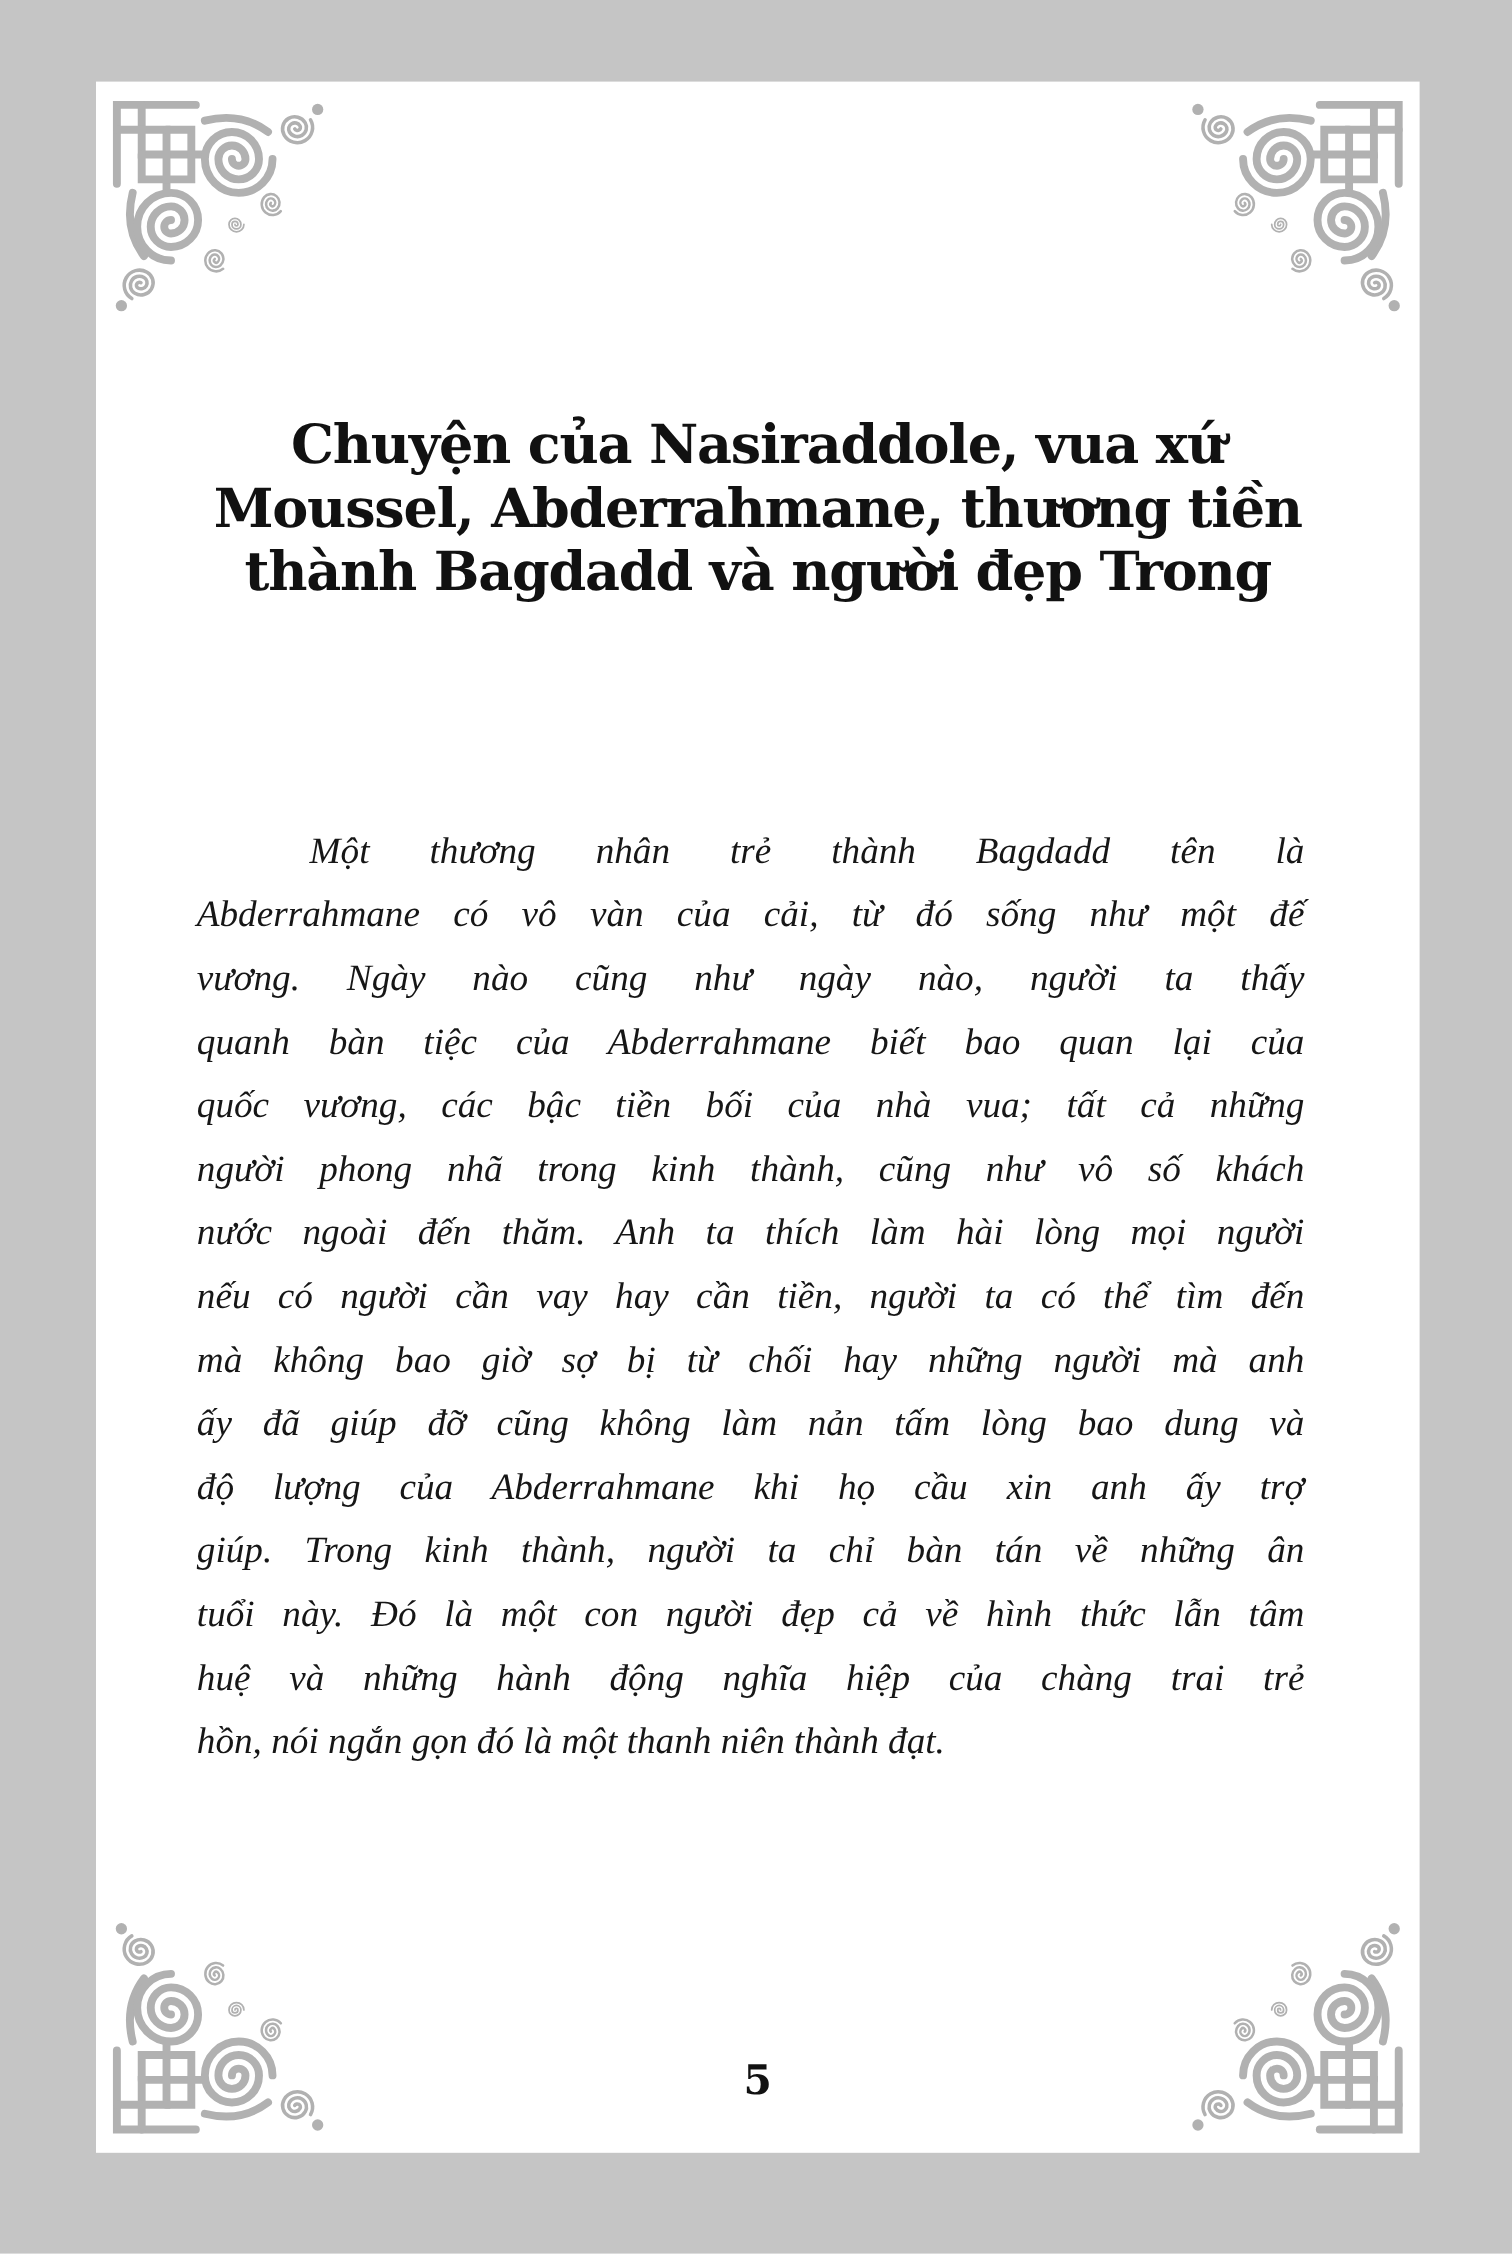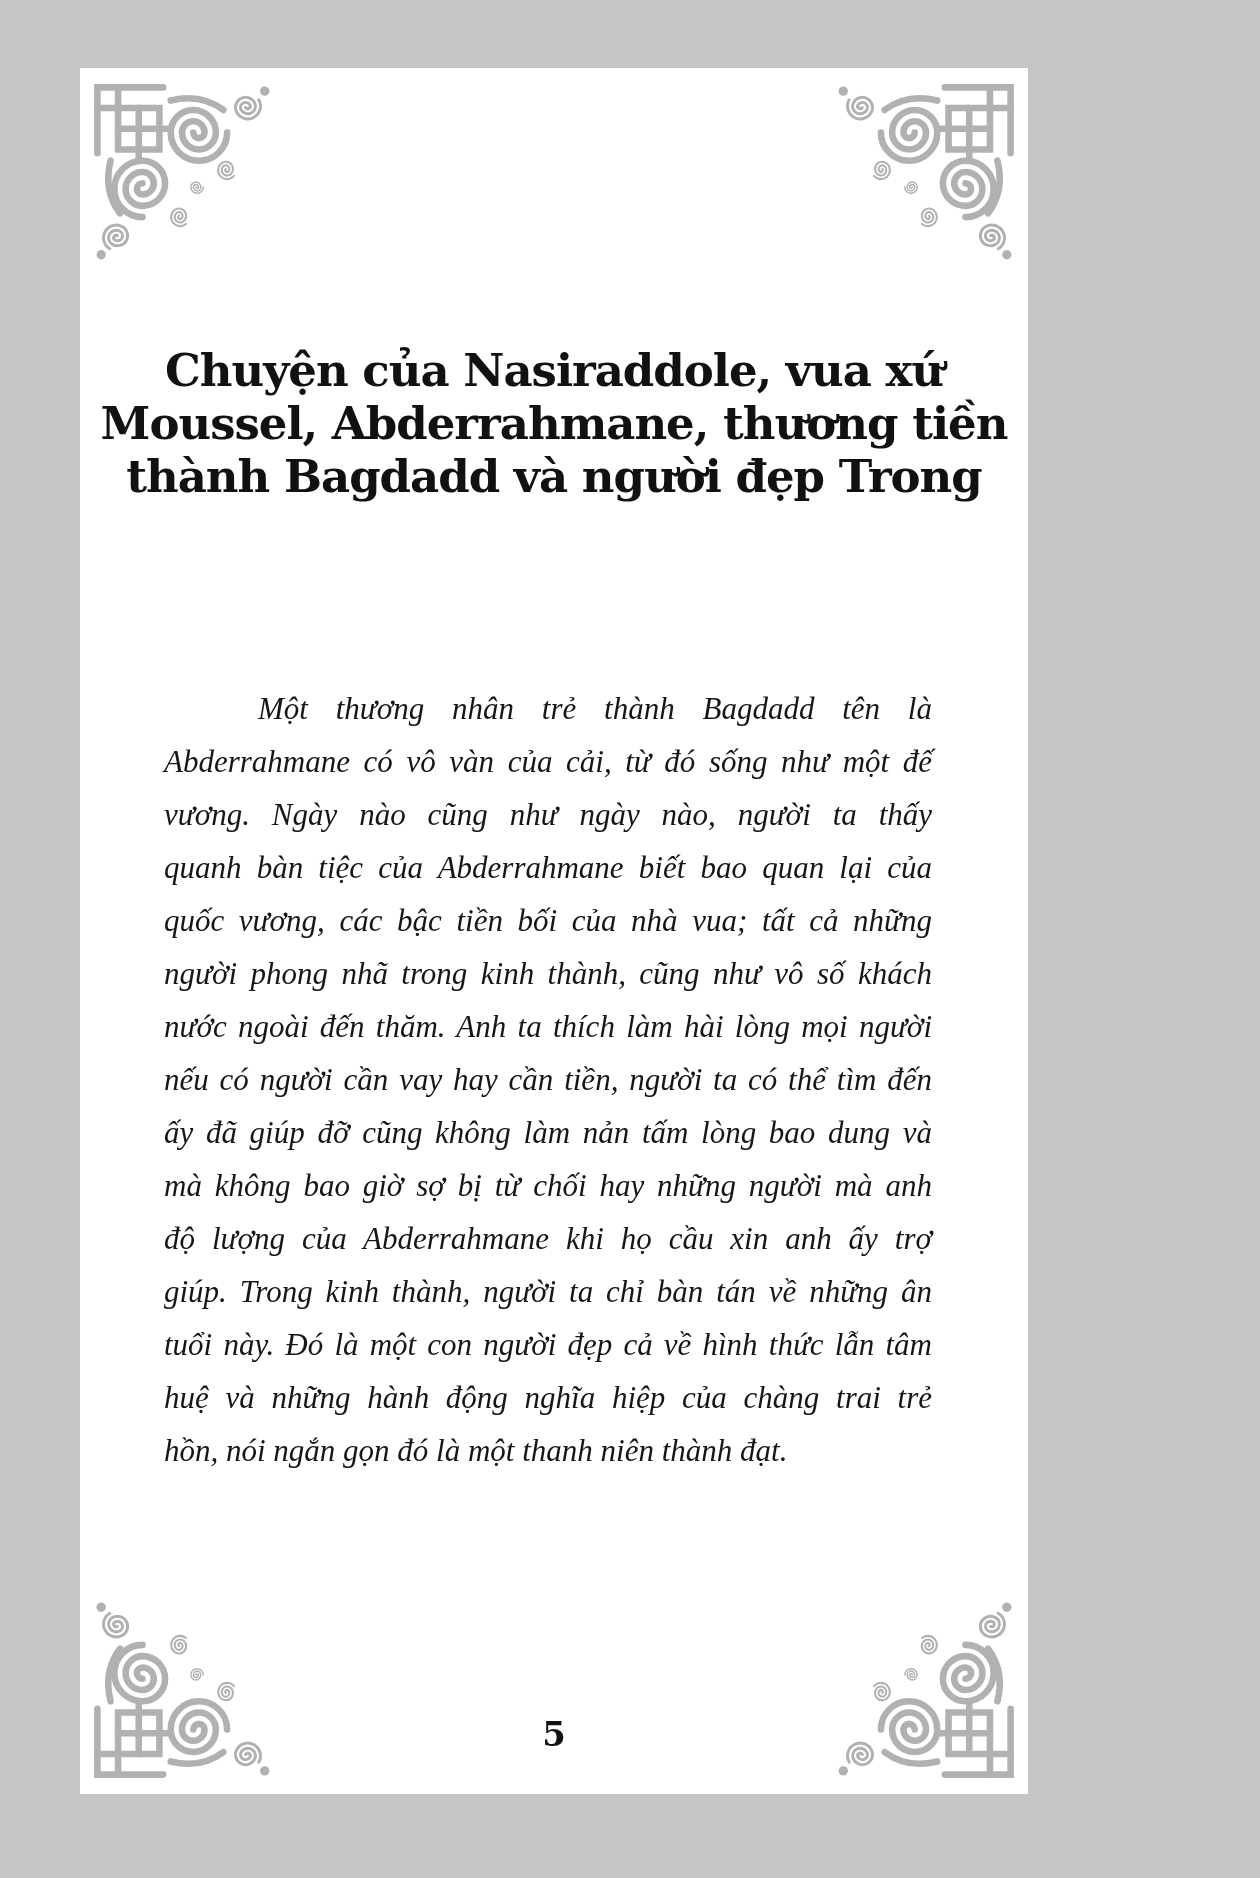--- a/index.html
+++ b/index.html
@@ -5,21 +5,21 @@
   html,body{margin:0;padding:0;}
   body{
     width:1260px;height:1878px;
     background:#c5c5c5;
     position:relative;
     font-family:"Liberation Serif",serif;
     overflow:hidden;
   }
   .page{
     position:absolute;left:80px;top:68px;
-    width:948px;height:1726px;
+    width:1103px;height:1726px;
     background:#ffffff;
   }
   .ornament{
     position:absolute;width:192px;height:188px;
   }
   .ornament.tl{left:6px;top:10px;}
   .ornament.tr{right:6px;top:10px;transform:scaleX(-1);}
   .ornament.bl{left:6px;bottom:10px;transform:scaleY(-1);}
   .ornament.br{right:6px;bottom:10px;transform:scale(-1,-1);}
   .title{
@@ -105,22 +105,22 @@
   <div class="body-text">
       <div class="paragraph">
         <div class="body-line indent">Một thương nhân trẻ thành Bagdadd tên là</div>
         <div class="body-line">Abderrahmane có vô vàn của cải, từ đó sống như một đế</div>
         <div class="body-line">vương. Ngày nào cũng như ngày nào, người ta thấy</div>
         <div class="body-line">quanh bàn tiệc của Abderrahmane biết bao quan lại của</div>
         <div class="body-line">quốc vương, các bậc tiền bối của nhà vua; tất cả những</div>
         <div class="body-line">người phong nhã trong kinh thành, cũng như vô số khách</div>
         <div class="body-line">nước ngoài đến thăm. Anh ta thích làm hài lòng mọi người</div>
         <div class="body-line">nếu có người cần vay hay cần tiền, người ta có thể tìm đến</div>
+        <div class="body-line">mà không bao giờ sợ bị từ chối hay những người mà anh</div>
         <div class="body-line">ấy đã giúp đỡ cũng không làm nản tấm lòng bao dung và</div>
-        <div class="body-line">mà không bao giờ sợ bị từ chối hay những người mà anh</div>
         <div class="body-line">độ lượng của Abderrahmane khi họ cầu xin anh ấy trợ</div>
         <div class="body-line">giúp. Trong kinh thành, người ta chỉ bàn tán về những ân</div>
         <div class="body-line">tuổi này. Đó là một con người đẹp cả về hình thức lẫn tâm</div>
         <div class="body-line">huệ và những hành động nghĩa hiệp của chàng trai trẻ</div>
         <div class="body-line para-end">hồn, nói ngắn gọn đó là một thanh niên thành đạt.</div>
       </div>
     </div>
 
   <div class="page-number">5</div>
 </div>

